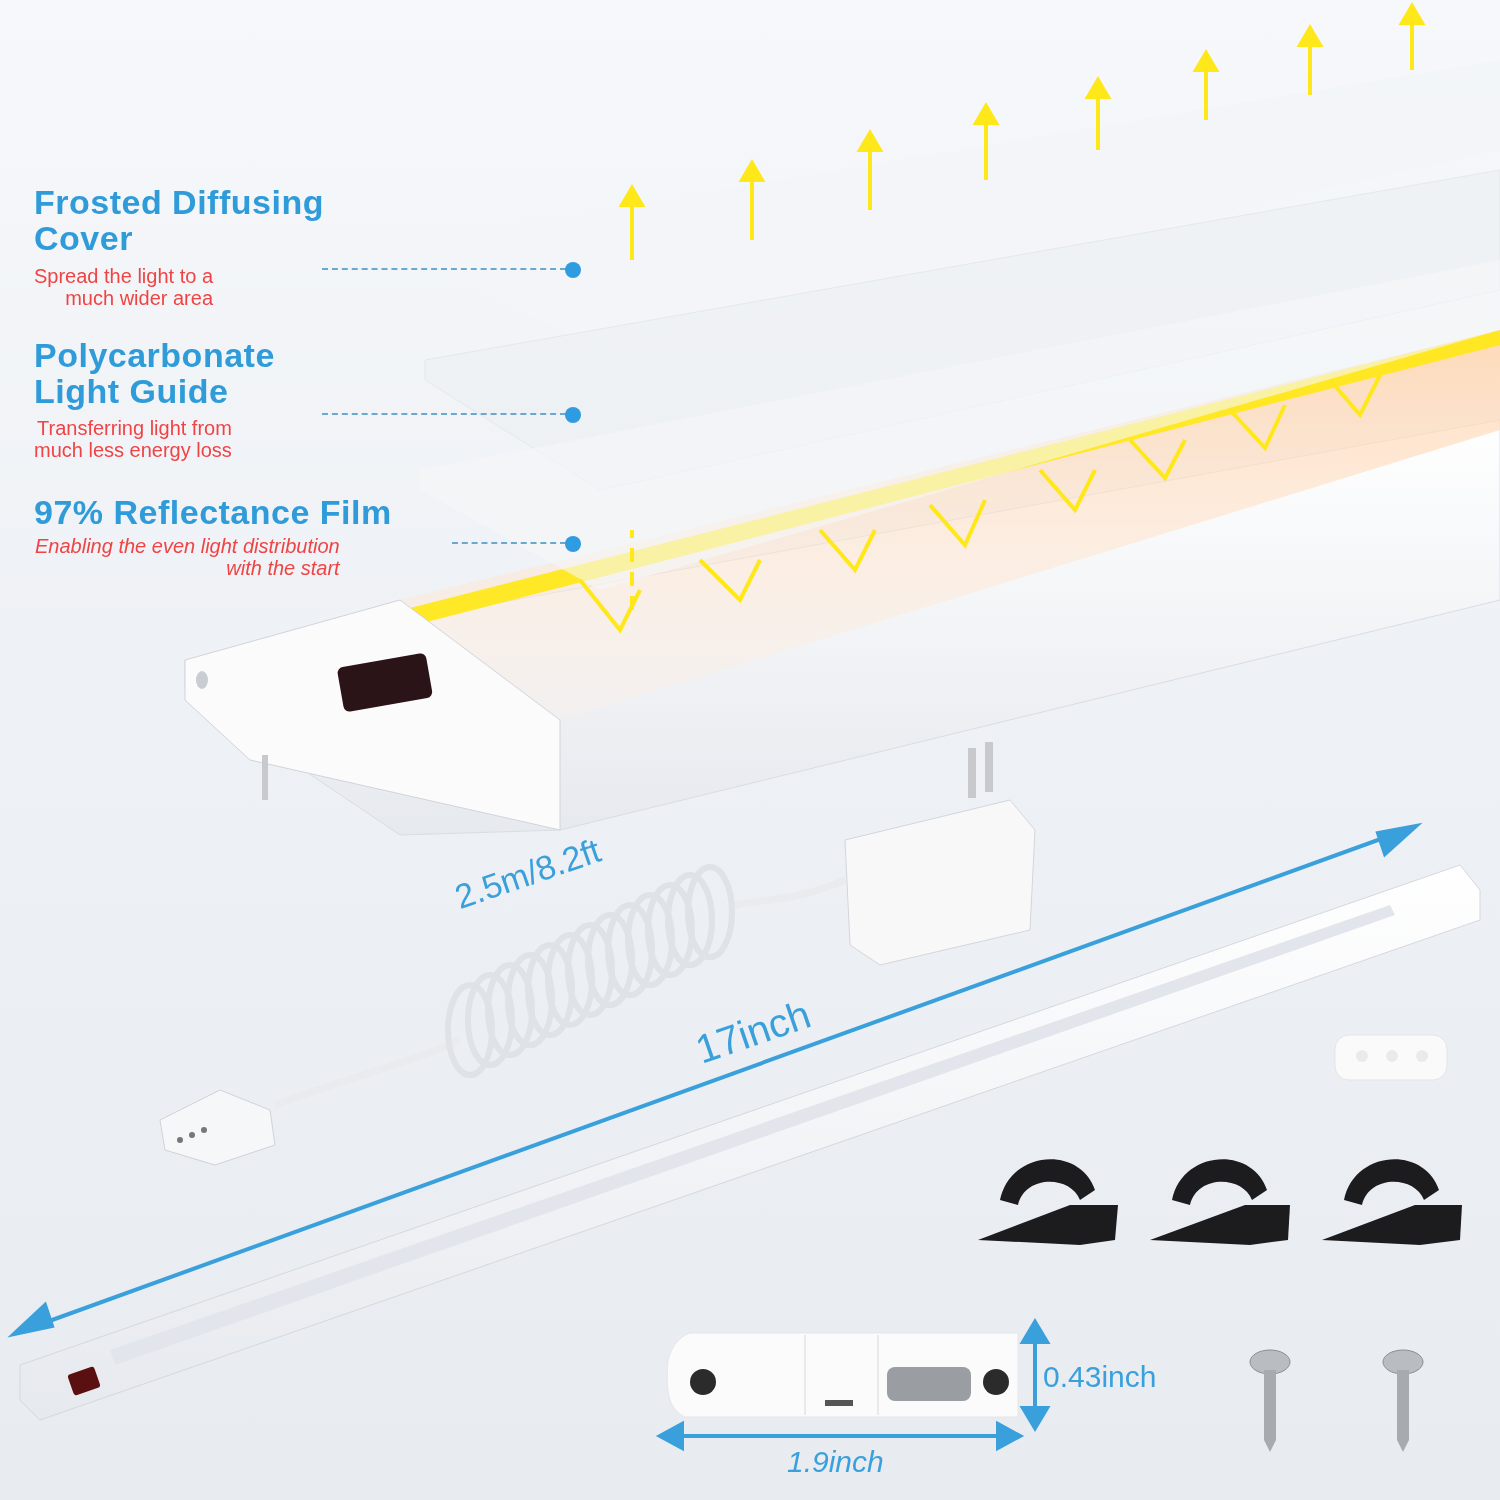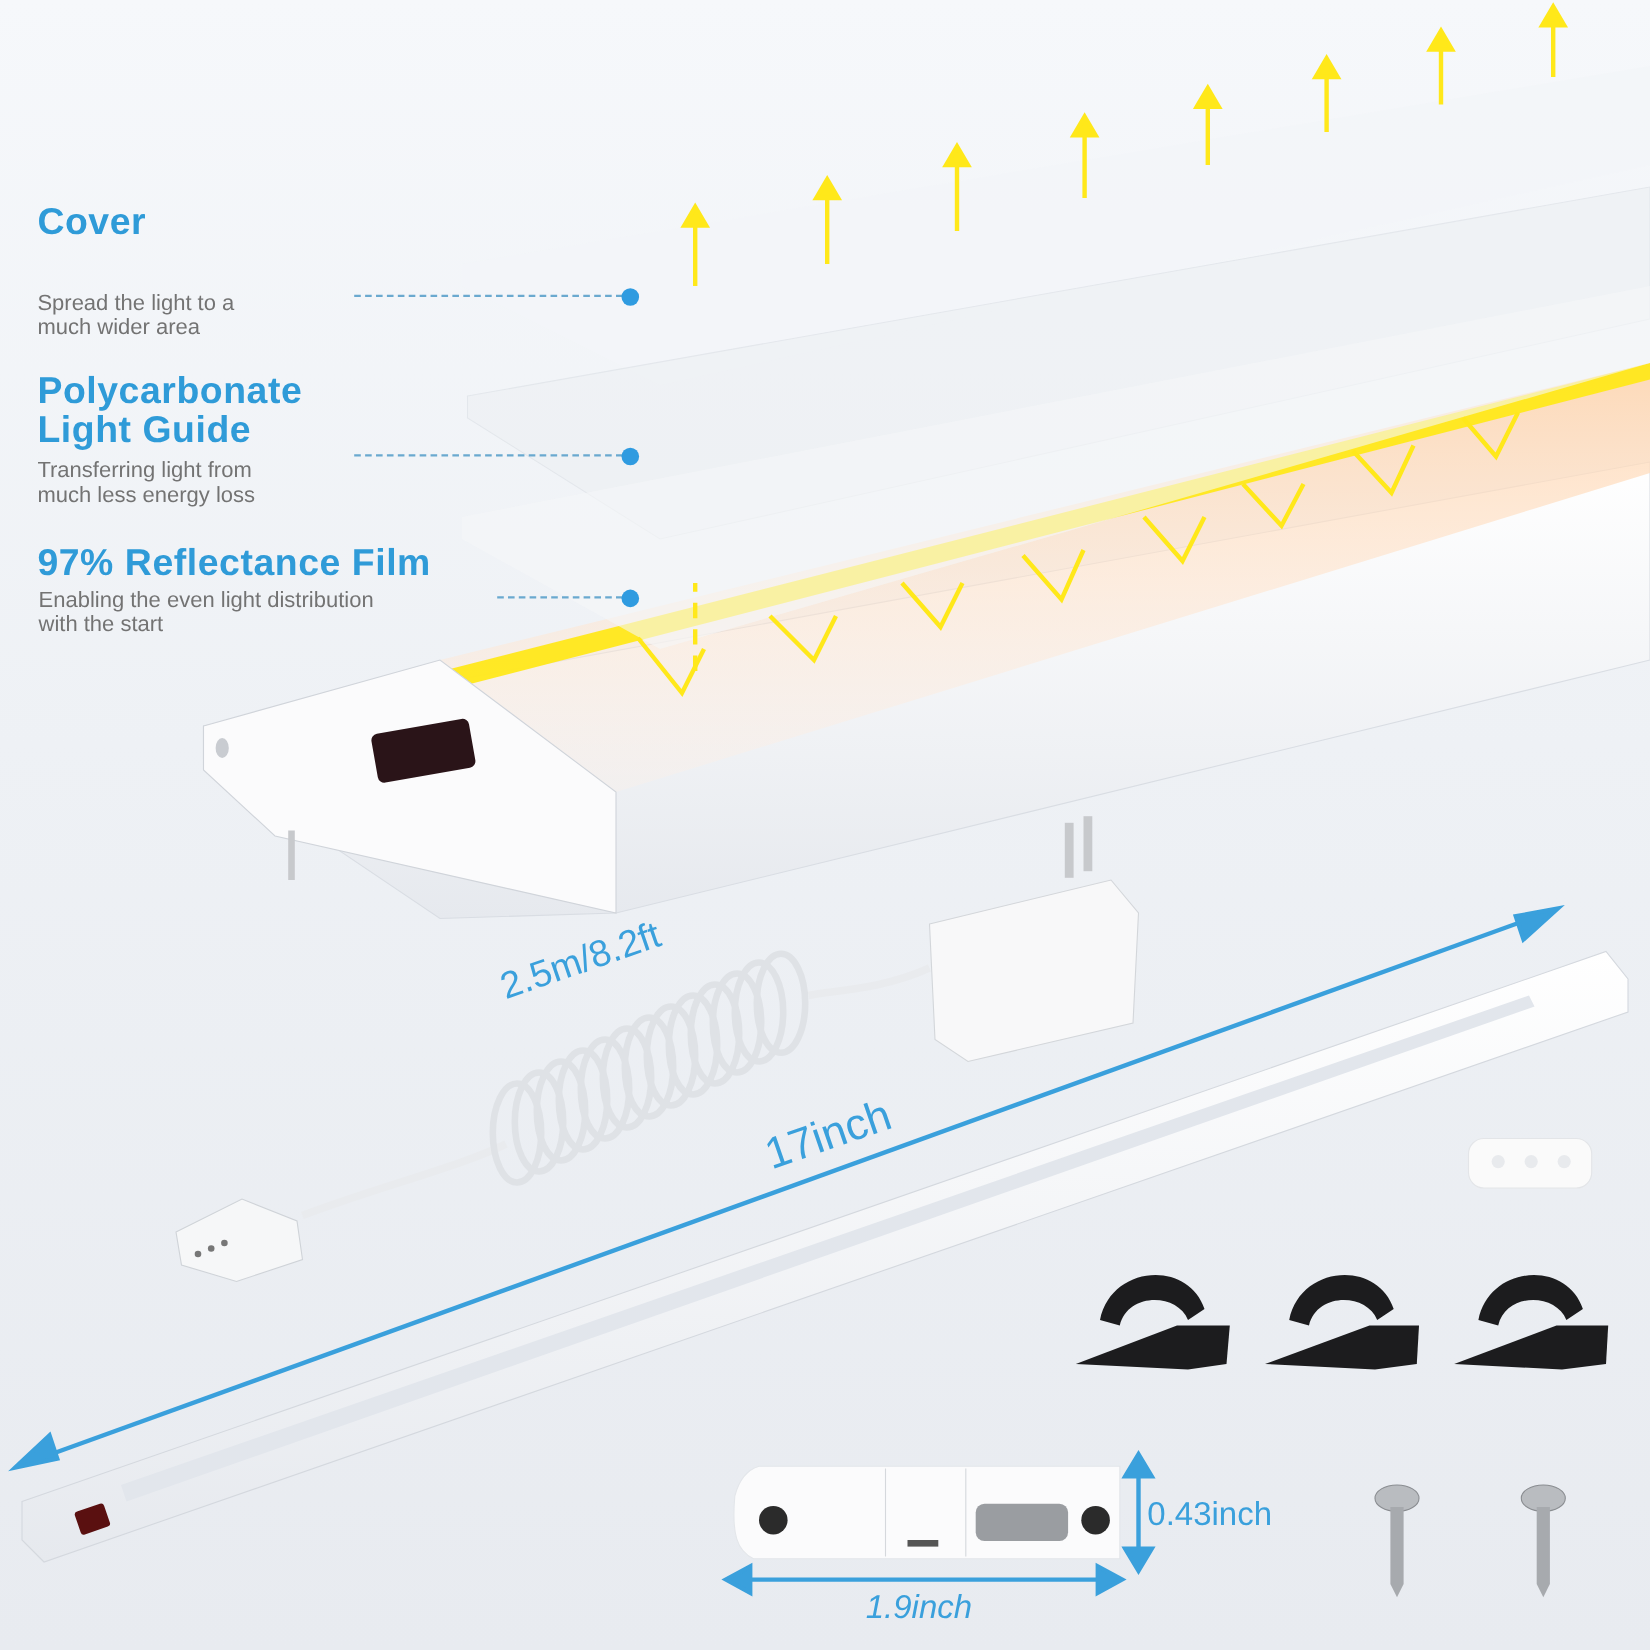--- a/index.html
+++ b/index.html
@@ -1,21 +1,21 @@
 <!DOCTYPE html>
 <html><head>
 <meta charset="utf-8">
 <style>
   html,body{margin:0;padding:0;}
   body{width:1500px;height:1500px;position:relative;overflow:hidden;
     background:linear-gradient(180deg,#f6f8fb 0%,#eef1f5 45%,#e8ebf0 100%);
     font-family:"Liberation Sans","DejaVu Sans",sans-serif;}
   .abs{position:absolute;}
   .heading{color:#2f9bd8;font-weight:bold;font-size:34px;line-height:36px;letter-spacing:0.5px;}
-  .sub{color:#737373;font-size:20px;line-height:22px;}
+  .sub{color:#ef4444;font-size:20px;line-height:22px;text-align:right;}
   .dash{border-top:2px dashed #6aa9cf;height:0;}
   .dot{width:16px;height:16px;border-radius:50%;background:#2f9be0;}
   .dim{color:#3aa0dc;font-size:30px;}
   svg{position:absolute;left:0;top:0;}
 </style>
 </head>
 <body>
 
 <svg width="1500" height="1500" viewBox="0 0 1500 1500">
   <defs>
@@ -188,20 +188,21 @@
     <line x1="1035" y1="1335" x2="1035" y2="1415"></line>
     <polygon points="1023,1342 1035,1322 1047,1342"></polygon>
     <polygon points="1023,1408 1035,1428 1047,1408"></polygon>
     <line x1="675" y1="1436" x2="1005" y2="1436"></line>
     <polygon points="682,1424 660,1436 682,1448"></polygon>
     <polygon points="998,1424 1020,1436 998,1448"></polygon>
   </g>
 </svg>
 
 <div class="abs heading" style="left:34px;top:184px;">
+  <div>Frosted Diffusing</div>
   <div>Cover</div>
 </div>
 <div class="abs sub" style="left:34px;top:265px;">
   <div>Spread the light to a</div>
   <div>much wider area</div>
 </div>
 <div class="abs dash" style="left:322px;top:268px;width:244px;"></div>
 <div class="abs dot" style="left:565px;top:262px;"></div>
 
 <div class="abs heading" style="left:34px;top:337px;">
@@ -211,21 +212,21 @@
 <div class="abs sub" style="left:34px;top:417px;">
   <div>Transferring light from</div>
   <div>much less energy loss</div>
 </div>
 <div class="abs dash" style="left:322px;top:413px;width:244px;"></div>
 <div class="abs dot" style="left:565px;top:407px;"></div>
 
 <div class="abs heading" style="left:34px;top:494px;">
   <div>97% Reflectance Film</div>
 </div>
-<div class="abs sub" style="left:35px;top:535px;">
+<div class="abs sub" style="left:35px;top:535px;font-style:italic;">
   <div>Enabling the even light distribution</div>
   <div>with the start</div>
 </div>
 <div class="abs dash" style="left:452px;top:542px;width:114px;"></div>
 <div class="abs dot" style="left:565px;top:536px;"></div>
 
 <div class="abs dim" style="left:450px;top:880px;font-size:34px;transform:rotate(-19deg);transform-origin:left top;">2.5m/8.2ft</div>
 <div class="abs dim" style="left:690px;top:1030px;font-size:40px;transform:rotate(-19deg);transform-origin:left top;">17inch</div>
 <div class="abs dim" style="left:1043px;top:1360px;font-size:30px;text-align:right;">0.43inch</div>
 <div class="abs dim" style="left:787px;top:1445px;font-size:30px;font-style:italic;">1.9inch</div>

